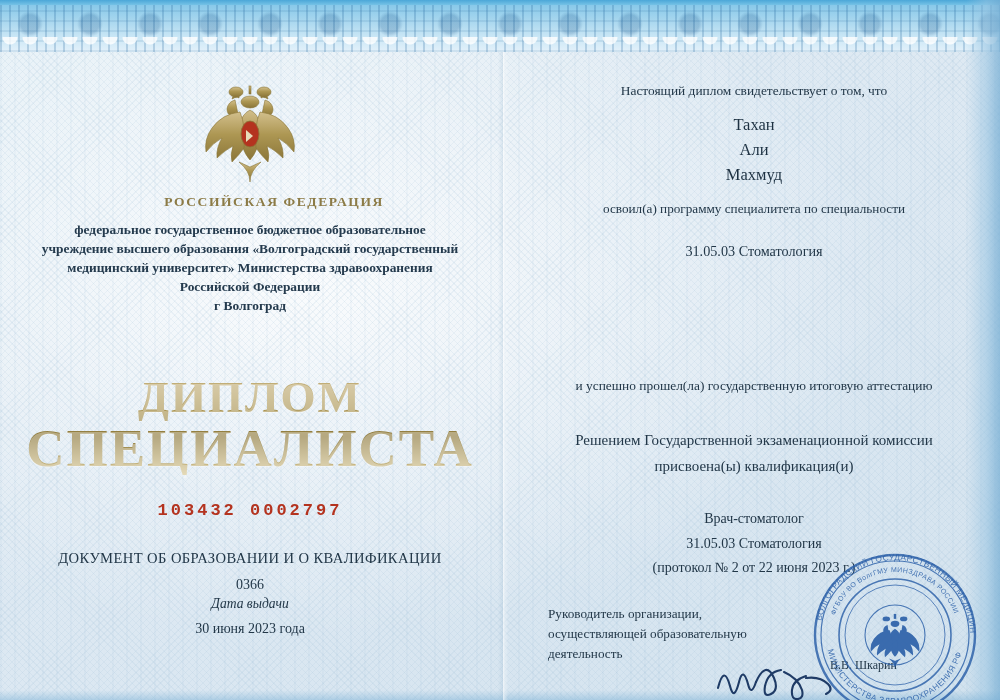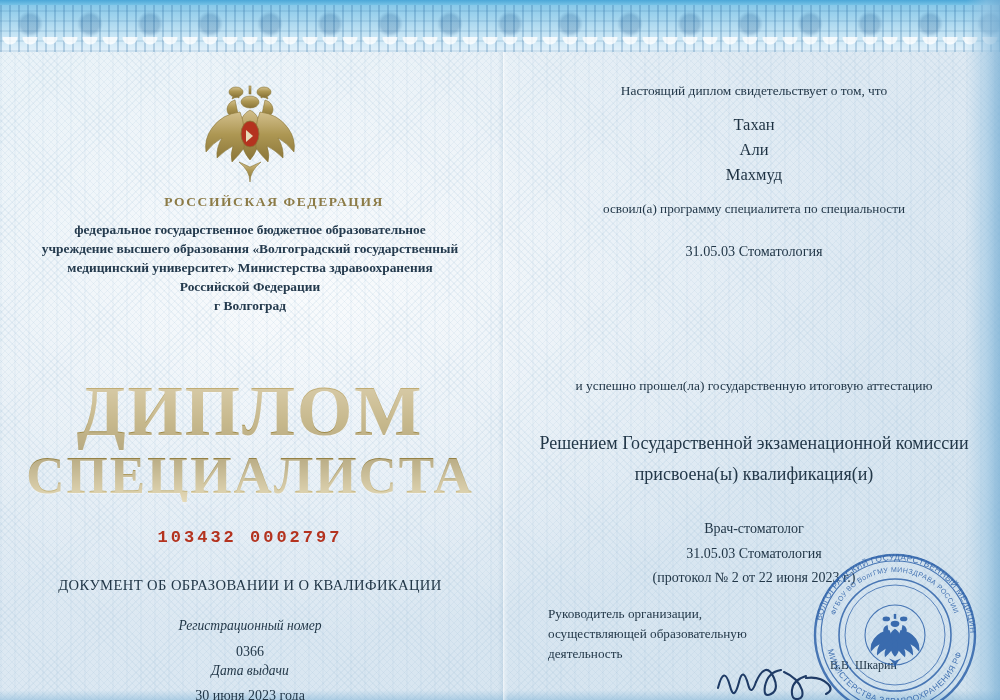--- a/index.html
+++ b/index.html
@@ -138,21 +138,21 @@
     font-family: "Liberation Serif", serif;
     font-weight: 700;
     letter-spacing: 2px;
     line-height: 1.02;
     background: linear-gradient(180deg, #c9b683 0%, #a8924f 38%, #8e7a3d 62%, #d7c793 100%);
     -webkit-background-clip: text;
     background-clip: text;
     color: transparent;
     text-shadow: 0 1px 0 rgba(255,255,255,0.35);
   }
-  .big-title .l1 { font-size: 71px; }
+  .big-title .l1 { font-size: 45px; }
   .big-title .l2 { font-size: 53px; }
 
   .serial {
     margin-top: 26px;
     color: #b4331f;
     font-family: "Liberation Mono", monospace;
     font-size: 17px;
     letter-spacing: 3px;
     font-weight: 700;
   }
@@ -199,21 +199,21 @@
   .r-intro { margin-top: 27px; }
   .name {
     margin-top: 14px;
     font-size: 16.5px;
     line-height: 1.5;
     color: #1d3142;
   }
   .r-prog { margin-top: 14px; font-size: 13.2px; }
   .spec { margin-top: 26px; font-size: 14.2px; }
   .r-gia { margin-top: 118px; font-size: 13.4px; }
-  .r-dec { margin-top: 34px; font-size: 18px; line-height: 1.7; }
+  .r-dec { margin-top: 34px; font-size: 15px; line-height: 1.7; }
   .qual { margin-top: 28px; font-size: 14px; line-height: 1.75; }
 
   .signblock {
     position: absolute;
     left: 40px; top: 548px;
     text-align: left;
     font-size: 13.2px;
     line-height: 1.5;
     color: #223748;
   }
@@ -305,21 +305,20 @@
 
     <div class="big-title">
       <div class="l1">ДИПЛОМ</div>
       <div class="l2">СПЕЦИАЛИСТА</div>
     </div>
 
     <div class="serial">103432  0002797</div>
 
     <div class="doc-kind">ДОКУМЕНТ ОБ ОБРАЗОВАНИИ И О КВАЛИФИКАЦИИ</div>
 
-    <div class="reg-label">Регистрационный номер</div>
     <div class="reg-number">0366</div>
 
     <div class="date-label">Дата выдачи</div>
     <div class="date-value">30  июня 2023 года</div>
   </div>
 
   <div class="right">
 
     <div class="r-line r-intro">Настоящий диплом свидетельствует о том, что</div>
 

